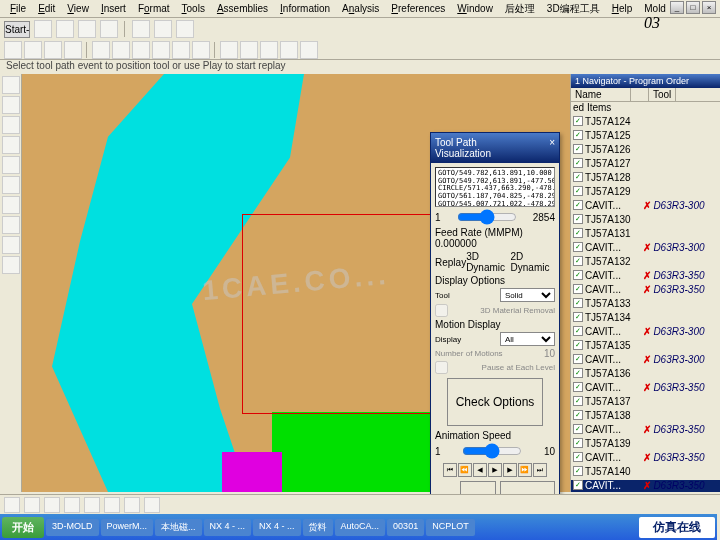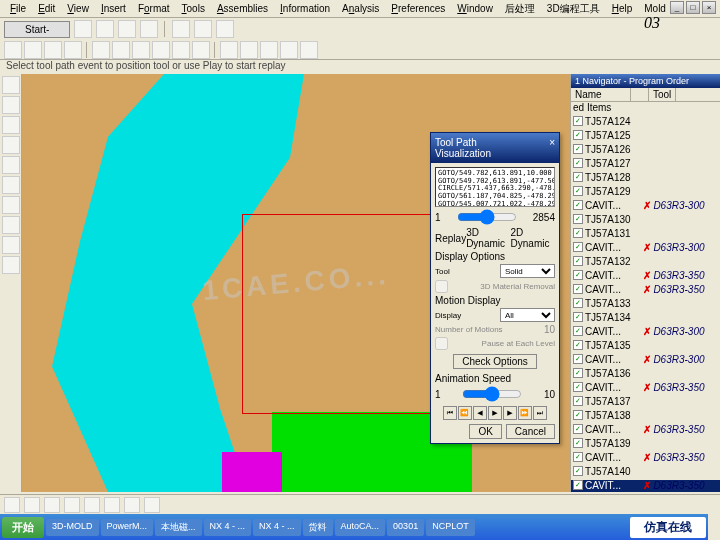--- a/index.html
+++ b/index.html
@@ -6,56 +6,56 @@
 body { width: 720px; height: 540px; background: #ece9d8; overflow: hidden; position: relative; }
 .menubar { height: 18px; background: #ece9d8; display: flex; align-items: center; padding: 0 4px; border-bottom: 1px solid #aca899; }
 .menubar span { padding: 2px 6px; cursor: default; }
 .menubar span u { text-decoration: underline; }
 .winctrl { position: absolute; right: 4px; top: 1px; display: flex; gap: 2px; }
 .winbtn { width: 14px; height: 13px; background: linear-gradient(#f0f0f0,#c0c0c0); border: 1px solid #888; font-size: 8px; text-align: center; line-height: 11px; }
 .toolbar { height: 20px; background: #ece9d8; border-bottom: 1px solid #aca899; display: flex; align-items: center; padding: 0 4px; gap: 2px; }
 .tbtn { width: 18px; height: 18px; border: 1px solid #ccc; background: #f4f4f0; display: inline-block; }
 .tsep { width: 2px; height: 16px; border-left: 1px solid #aca899; margin: 0 2px; }
 .startbar { height: 22px; display: flex; align-items: center; padding: 0 4px; gap: 4px; }
-.startbtn { padding: 2px 20px; background: #e0e0e0; border: 1px solid #888; }
+.startbtn { padding: 2px 0; background: #e0e0e0; border: 1px solid #888; }
 .hint { height: 14px; font-size: 10px; padding: 0 6px; color: #444; }
 .main { position: relative; height: 418px; display: flex; }
 .ltools { width: 22px; background: #ece9d8; border-right: 1px solid #aca899; display: flex; flex-direction: column; gap: 2px; padding: 2px; }
 .ltools .tbtn { width: 18px; height: 18px; }
 .viewport { flex: 1; position: relative; background: #d4a560; overflow: hidden; }
 .cad { position: absolute; inset: 0; }
 .shape-cyan { position: absolute; left: 30px; top: 0; width: 280px; height: 418px; background: #00e0e0; clip-path: polygon(40% 0, 90% 0, 85% 20%, 70% 35%, 50% 55%, 60% 80%, 70% 100%, 20% 100%, 0 70%, 10% 40%, 20% 15%); }
 .shape-green { position: absolute; left: 250px; bottom: 0; width: 200px; height: 80px; background: #00e000; }
 .shape-mag { position: absolute; left: 200px; bottom: 0; width: 60px; height: 40px; background: #e000e0; }
 .watermark { position: absolute; left: 50%; top: 50%; transform: translate(-50%,-50%) rotate(-5deg); font-size: 28px; color: rgba(200,200,200,0.5); font-weight: bold; letter-spacing: 4px; }
 .redbox { position: absolute; left: 220px; top: 140px; width: 200px; height: 200px; border: 1px solid #d00; }
 .annot { position: absolute; left: 430px; top: 240px; width: 110px; background: #fff; border: 1px solid #d00; padding: 6px; text-align: center; font-size: 13px; line-height: 1.5; }
 .dialog { position: absolute; left: 430px; top: 58px; width: 130px; background: #ece9d8; border: 1px solid #0a246a; box-shadow: 2px 2px 4px rgba(0,0,0,0.3); }
 .dlg-title { background: linear-gradient(#4a7ac8,#0a246a); color: #fff; padding: 4px 4px; font-size: 9px; display: flex; justify-content: space-between; gap: 24px; }
 .dlg-body { padding: 4px; font-size: 8px; }
 .dlg-code { background: #fff; border: 1px inset #888; padding: 2px; font-family: monospace; font-size: 7px; line-height: 1.1; white-space: pre; overflow: hidden; height: 40px; }
 .dlg-row { display: flex; justify-content: space-between; align-items: center; margin: 2px 0; }
 .dlg-row label { font-size: 8px; }
 .dlg-sel { width: 55px; height: 14px; border: 1px solid #888; background: #fff; font-size: 8px; }
-.dlg-btn { padding: 1px 8px; border: 1px solid #888; background: #ece9d8; font-size: 10px; }
+.dlg-btn { padding: 16px 8px; border: 1px solid #888; background: #ece9d8; font-size: 12px; }
 .dlg-btns { display: flex; justify-content: flex-end; gap: 4px; }
 .transport { display: flex; justify-content: center; gap: 1px; margin: 4px 0; }
 .transport button { width: 14px; height: 14px; font-size: 7px; border: 1px solid #888; background: #ece9d8; padding: 0; }
 .navpanel { width: 150px; background: #ece9d8; border-left: 1px solid #aca899; overflow-y: auto; }
 .nav-title { background: linear-gradient(#4a7ac8,#0a246a); color: #fff; padding: 2px 4px; font-size: 9px; }
 .nav-cols { display: flex; background: #ece9d8; border-bottom: 1px solid #aca899; font-size: 8px; }
 .nav-cols span { padding: 1px 4px; border-right: 1px solid #aca899; }
 .nav-row { display: flex; align-items: flex-start; padding: 0 2px; font-size: 8px; height: 14px; white-space: nowrap; }
 .nav-row.sel { background: #0a246a; color: #fff; }
 .nav-chk { width: 10px; height: 10px; border: 1px solid #888; background: #fff; margin-right: 2px; display: inline-flex; align-items: center; justify-content: center; font-size: 7px; color: #080; }
 .nav-x { color: #d00; font-weight: bold; margin-right: 2px; }
 .nav-name { width: 58px; overflow: hidden; }
 .nav-tool { color: #006; font-style: italic; }
 .pagelabel { position: absolute; right: 60px; top: 14px; font-size: 16px; font-style: italic; font-family: Liberation Serif, serif; }
-.taskbar { position: absolute; bottom: 0; left: 0; right: 12px; height: 26px; background: linear-gradient(#3c8bd8,#245edb); display: flex; align-items: center; padding: 0 2px; gap: 2px; }
+.taskbar { position: absolute; bottom: 0; left: 0; right: 3px; height: 26px; background: linear-gradient(#3c8bd8,#245edb); display: flex; align-items: center; padding: 0 2px; gap: 2px; }
 .tb-start { background: linear-gradient(#5fb45f,#3a9c3a); color: #fff; padding: 3px 10px; border-radius: 3px; font-weight: bold; font-size: 11px; }
 .tb-item { background: #4a84d0; color: #fff; padding: 2px 6px; border-radius: 2px; font-size: 9px; max-width: 60px; overflow: hidden; white-space: nowrap; }
 .tb-brand { margin-left: auto; background: #fff; color: #0a246a; padding: 2px 14px; font-size: 12px; font-weight: bold; border-radius: 2px; }
 .statusbar { position: absolute; bottom: 26px; left: 0; right: 0; height: 20px; background: #ece9d8; border-top: 1px solid #aca899; display: flex; align-items: center; padding: 0 4px; gap: 4px; }
 .statusbar .tbtn { width: 16px; height: 16px; }
 </style>
 </head>
 <body>
 
 <div class="menubar">
@@ -156,20 +156,21 @@
 GOTO/549.702,613.891,-477.500
 CIRCLE/571.437,663.290,-478.299,0
 GOTO/561.187,704.825,-478.299
 GOTO/545.007,721.022,-478.299
 CIRCLE/472.281,760.181,-475.299,0</div>
       <div class="dlg-row">
         <span>1</span>
         <input type="range" style="width: 60px;" value="50">
         <span>2854</span>
       </div>
+      <div>Feed Rate (MMPM) 0.000000</div>
       <div class="dlg-row">
         <span>Replay</span>
         <span>3D Dynamic</span>
         <span>2D Dynamic</span>
       </div>
       <div>Display Options</div>
       <div class="dlg-row">
         <label>Tool</label>
         <select class="dlg-sel"><option>Solid</option></select>
       </div>

